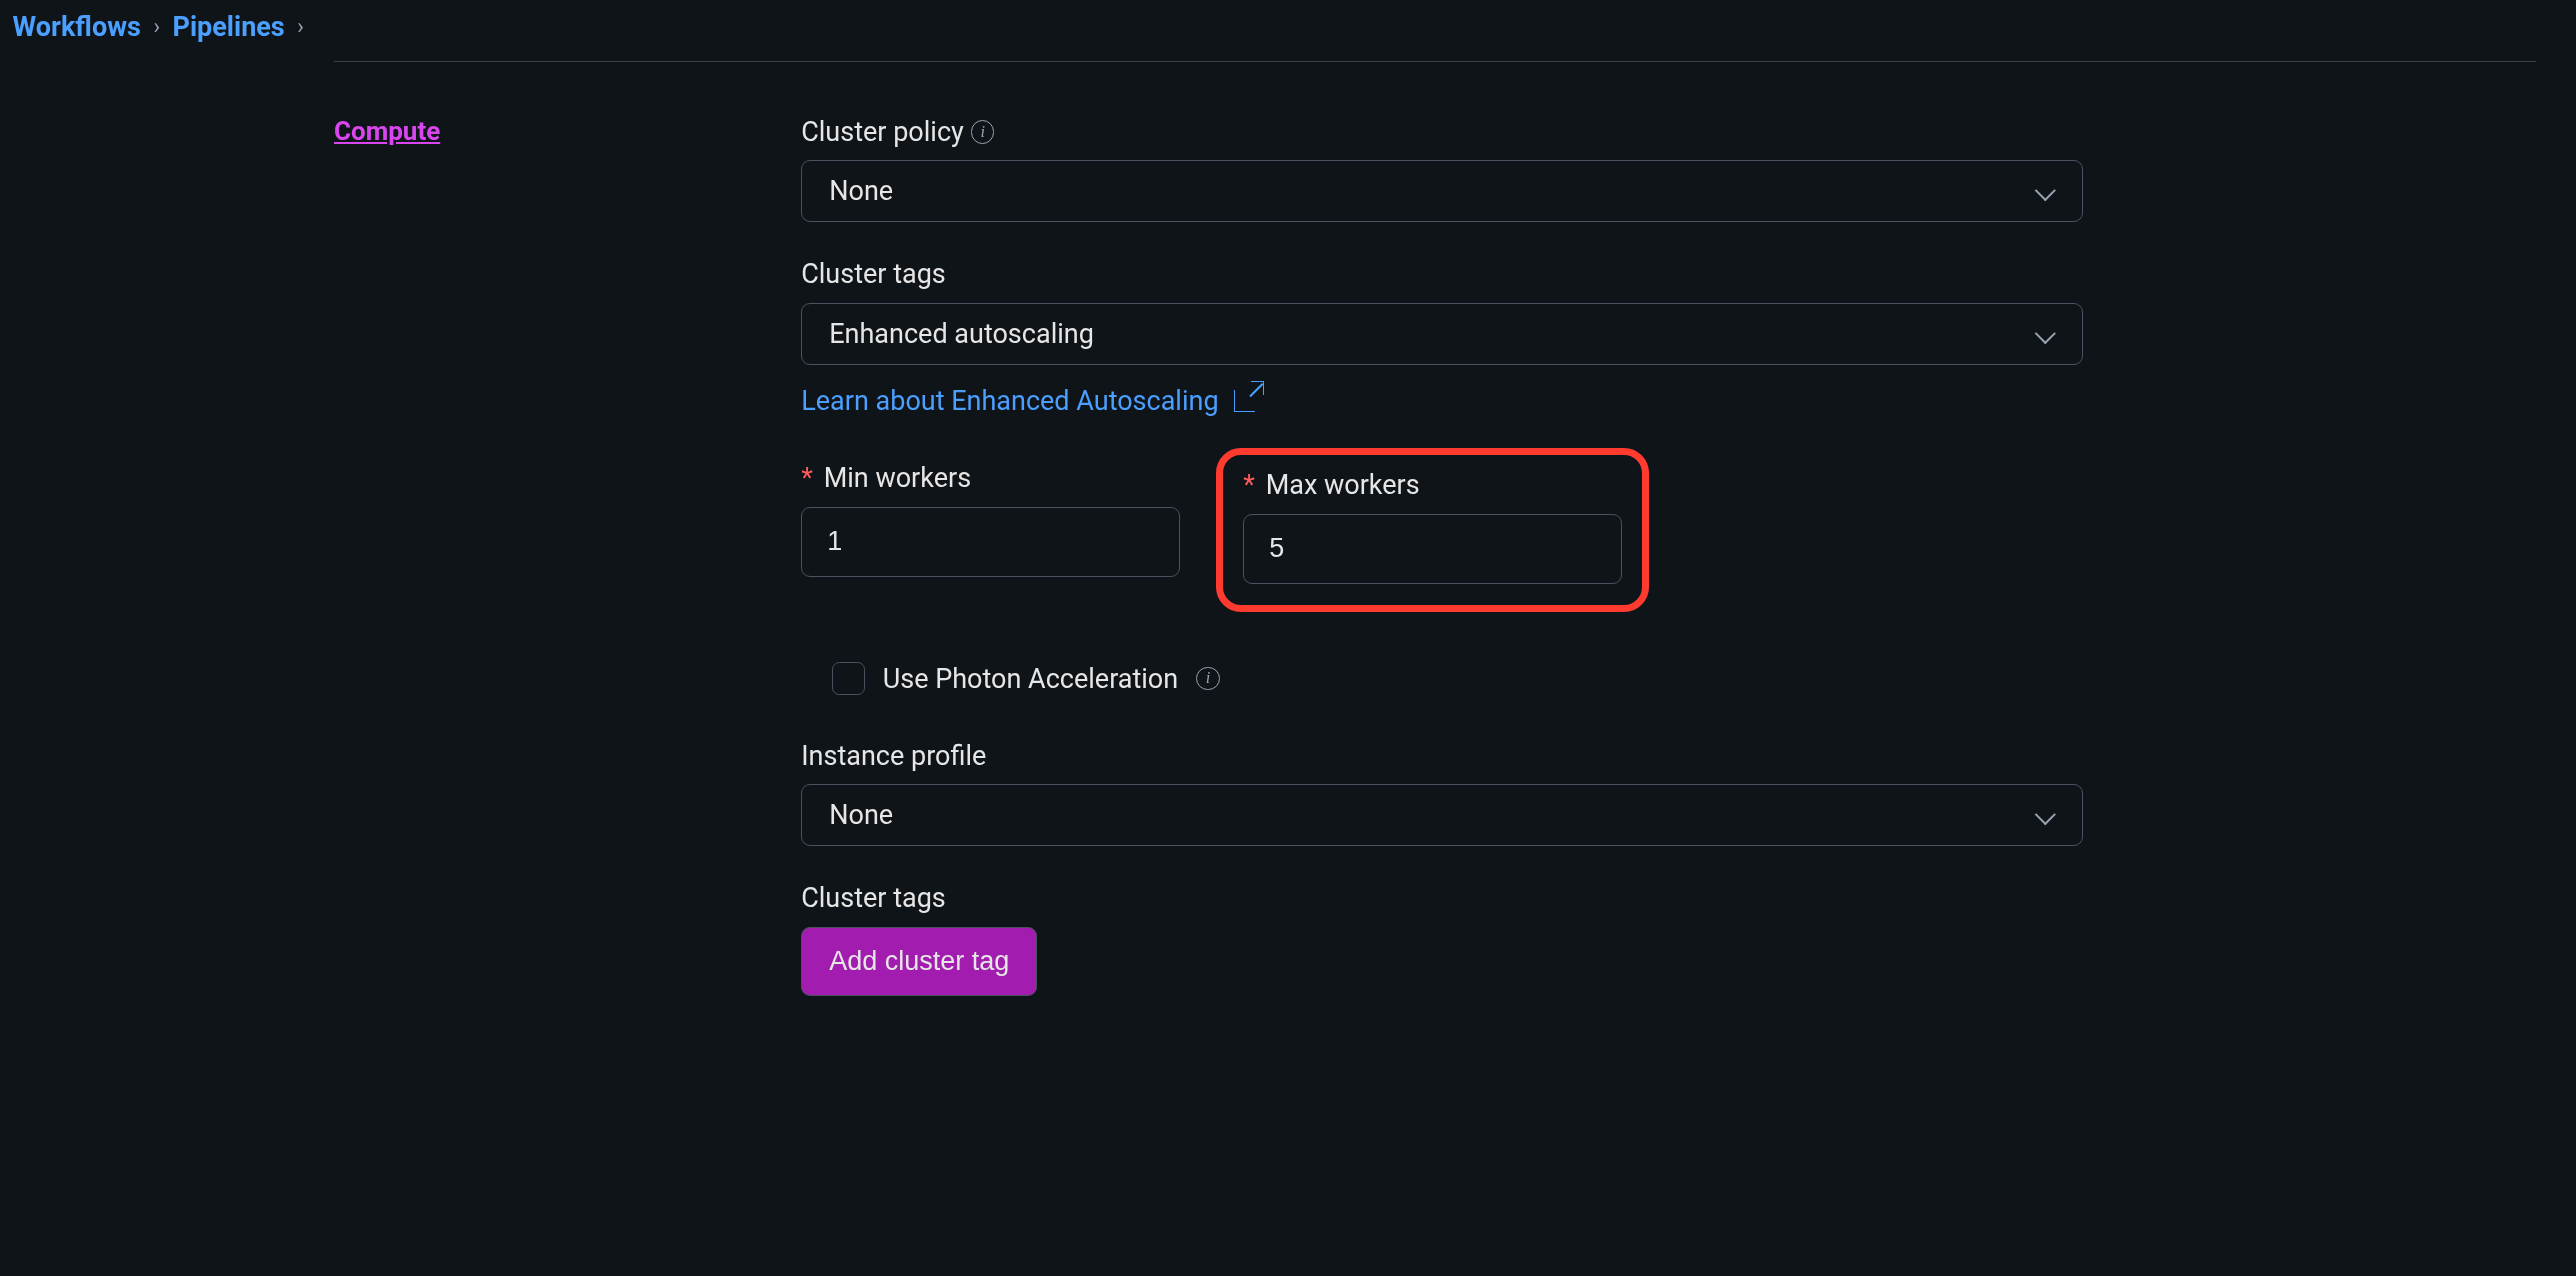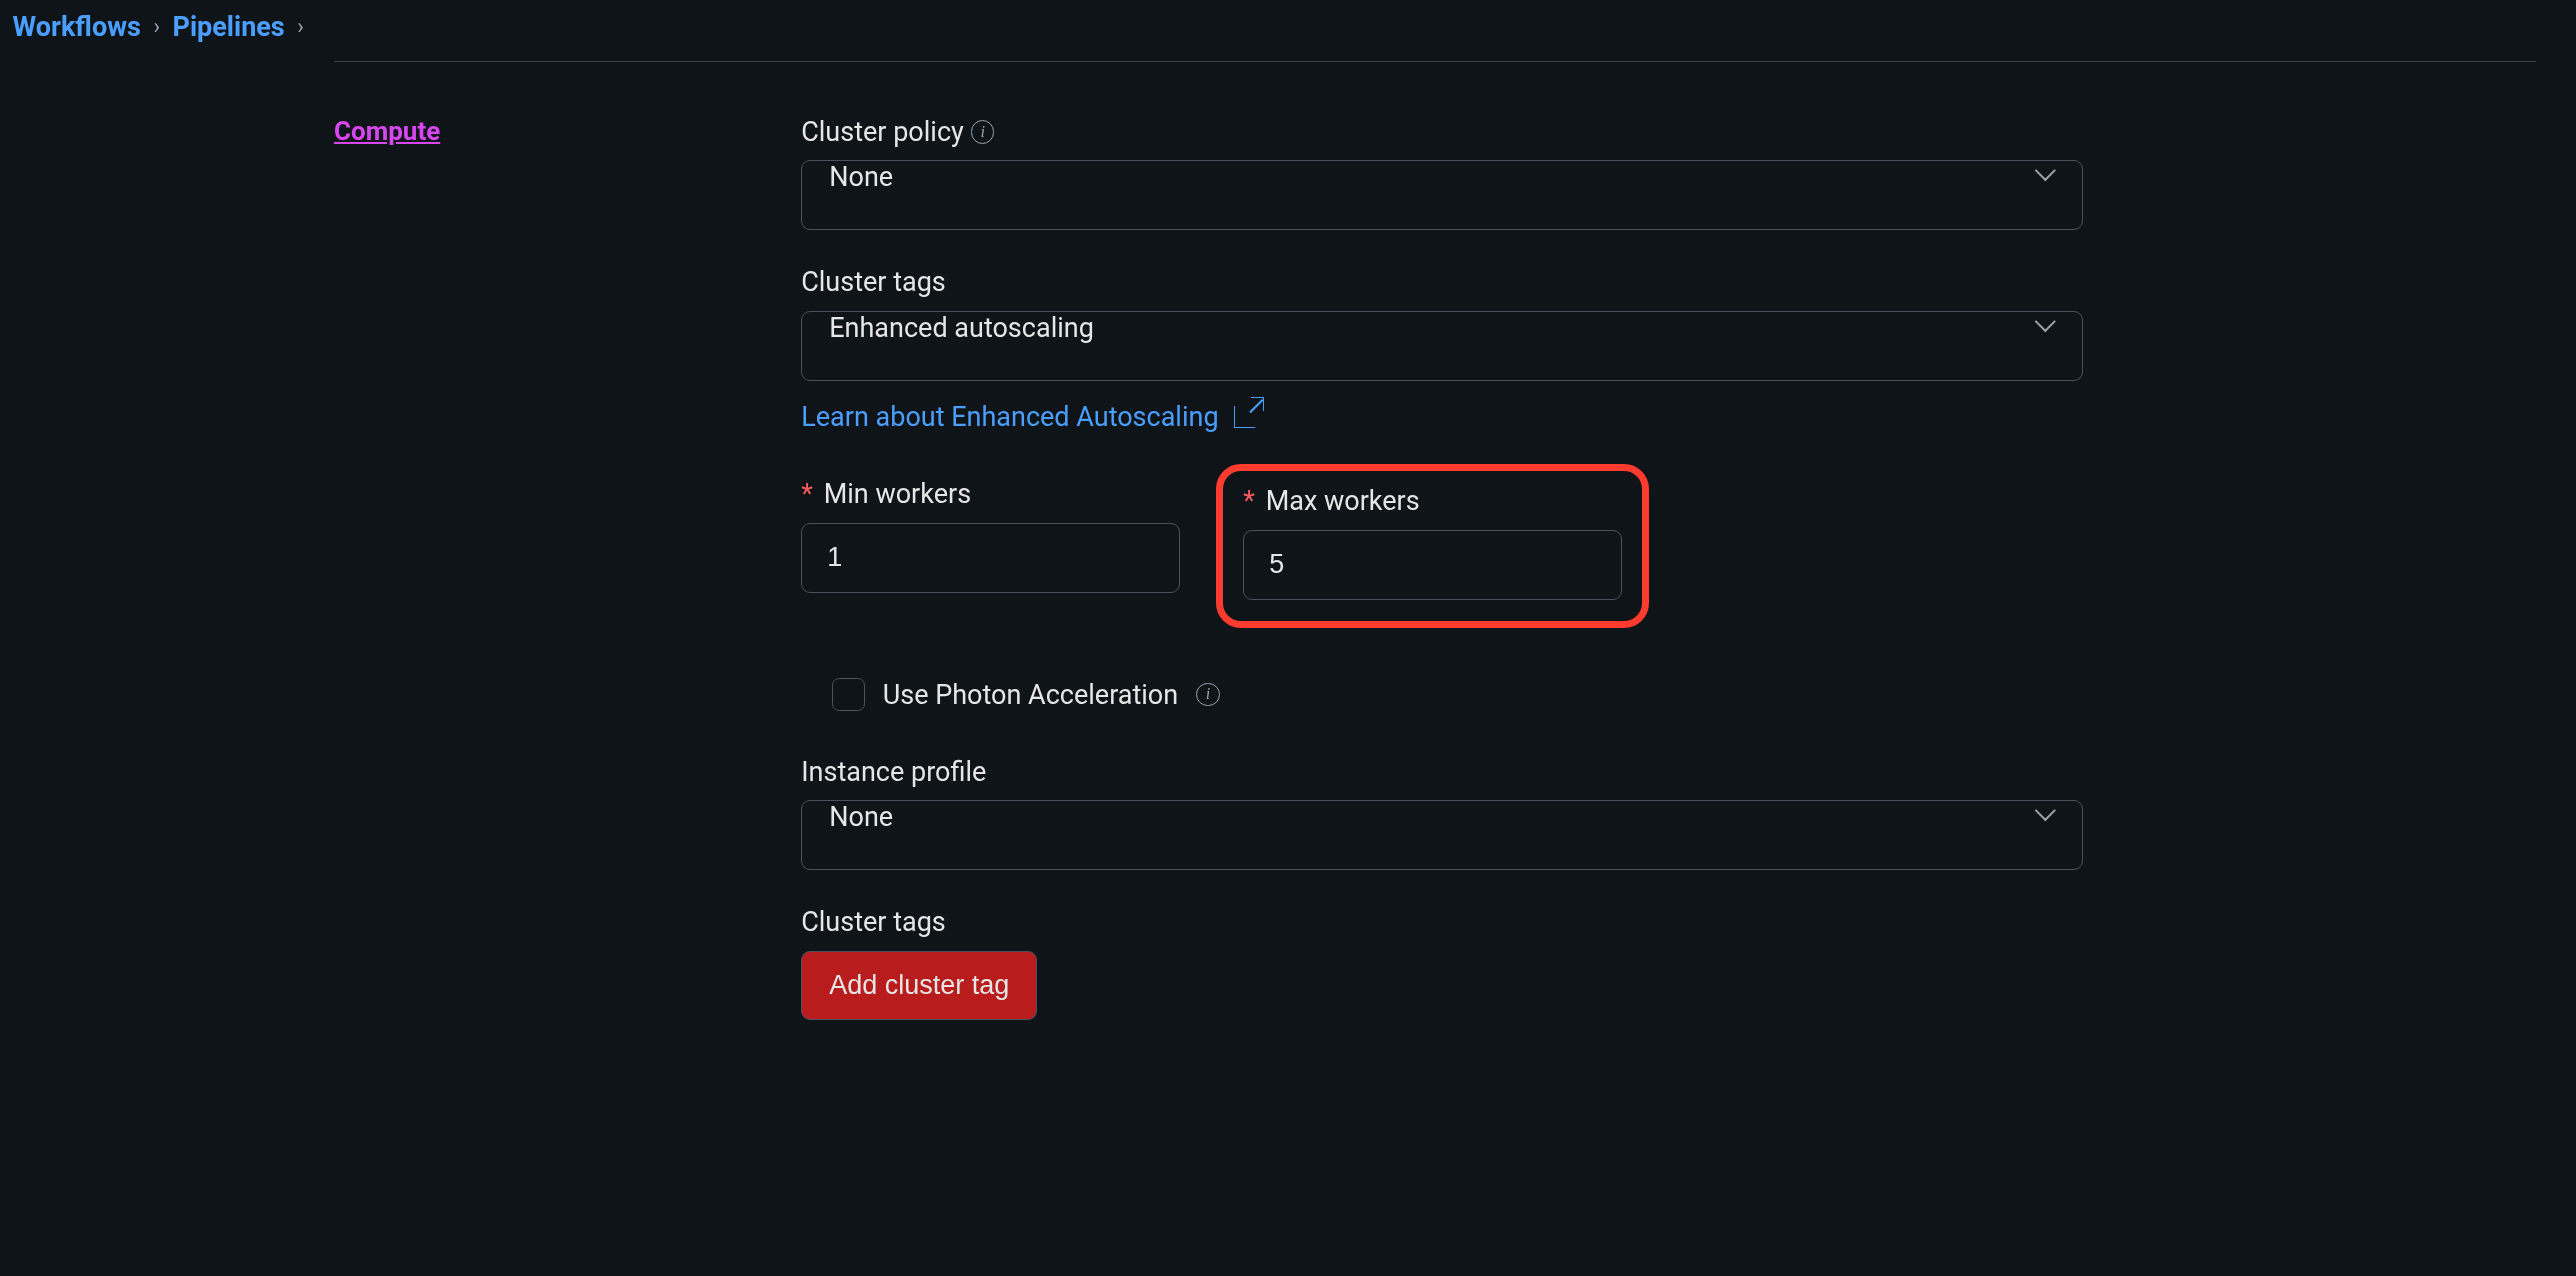--- a/index.html
+++ b/index.html
@@ -77,24 +77,24 @@
     color: #9aa5b1;
     font-size: 16.2px;
     line-height: 1;
     font-style: italic;
     font-family: Georgia, serif;
   }
 
   .select {
     position: relative;
     display: flex;
-    align-items: flex-start;
+    align-items: center;
     justify-content: space-between;
     width: 100%;
-    height: 70px;
+    height: 62px;
     background: #0f1419;
     border: 0.9px solid #4a5260;
     border-radius: 9px;
     padding: 0 27px;
     color: #e6e6e6;
     font-size: 27px;
     cursor: pointer;
   }
   .chevron-down {
     width: 20px;
@@ -194,21 +194,21 @@
     cursor: pointer;
   }
 
   .btn {
     display: inline-flex;
     align-items: center;
     height: 69px;
     padding: 0 27px;
     border: 0.9px solid #4a5260;
     border-radius: 9px;
-    background: #b91c1c;
+    background: #a21caf;
     color: #e6e6e6;
     font-size: 27px;
     cursor: pointer;
   }
 </style>
 </head>
 <body>
 
 <nav class="breadcrumb">
   <a>Workflows</a>

